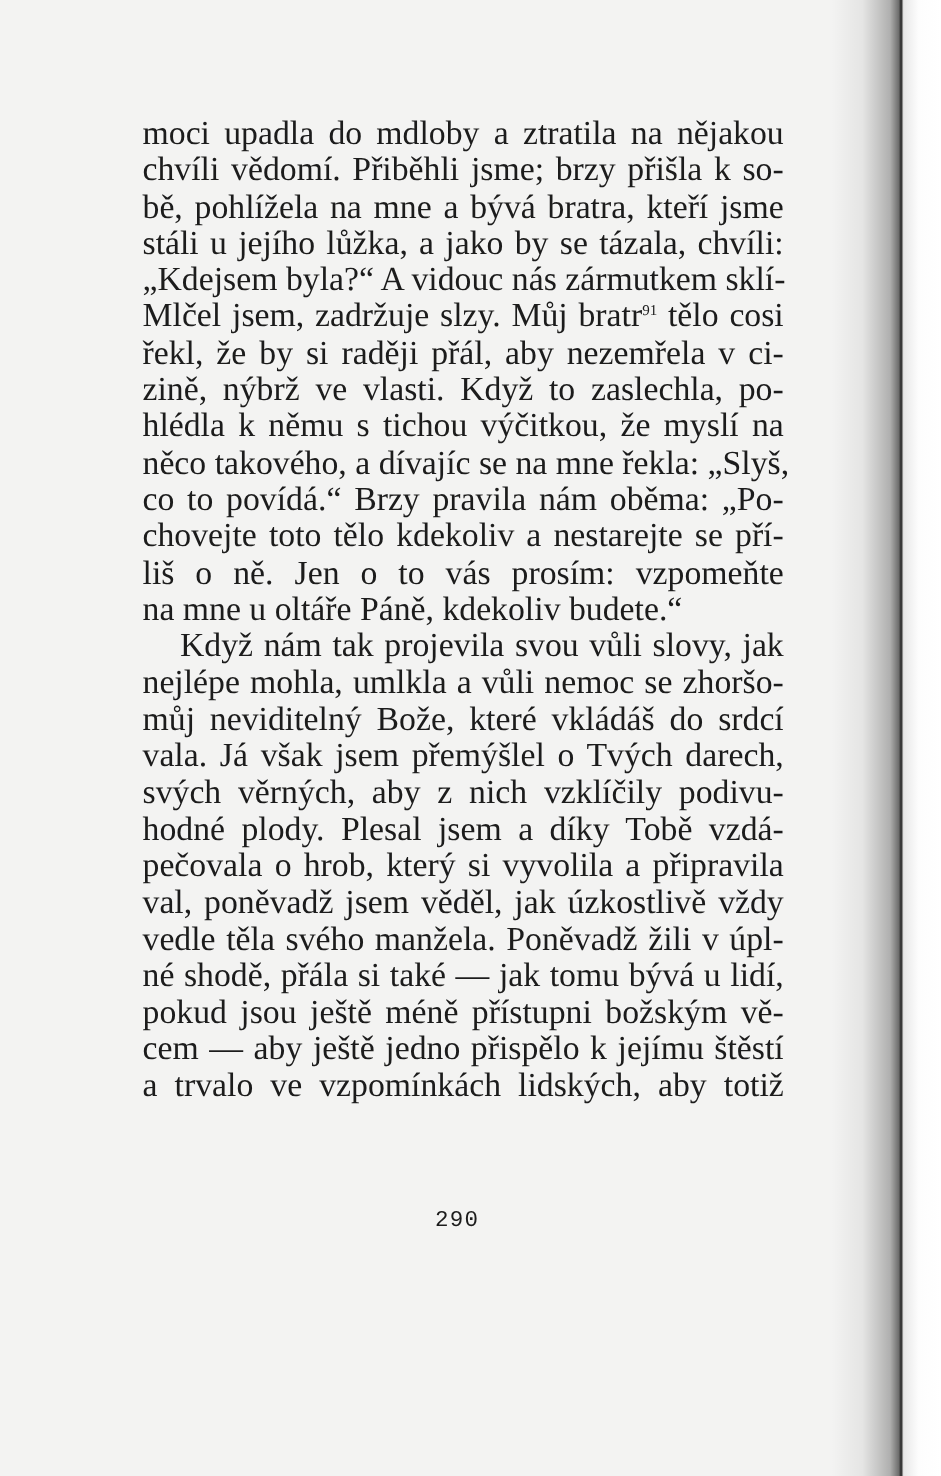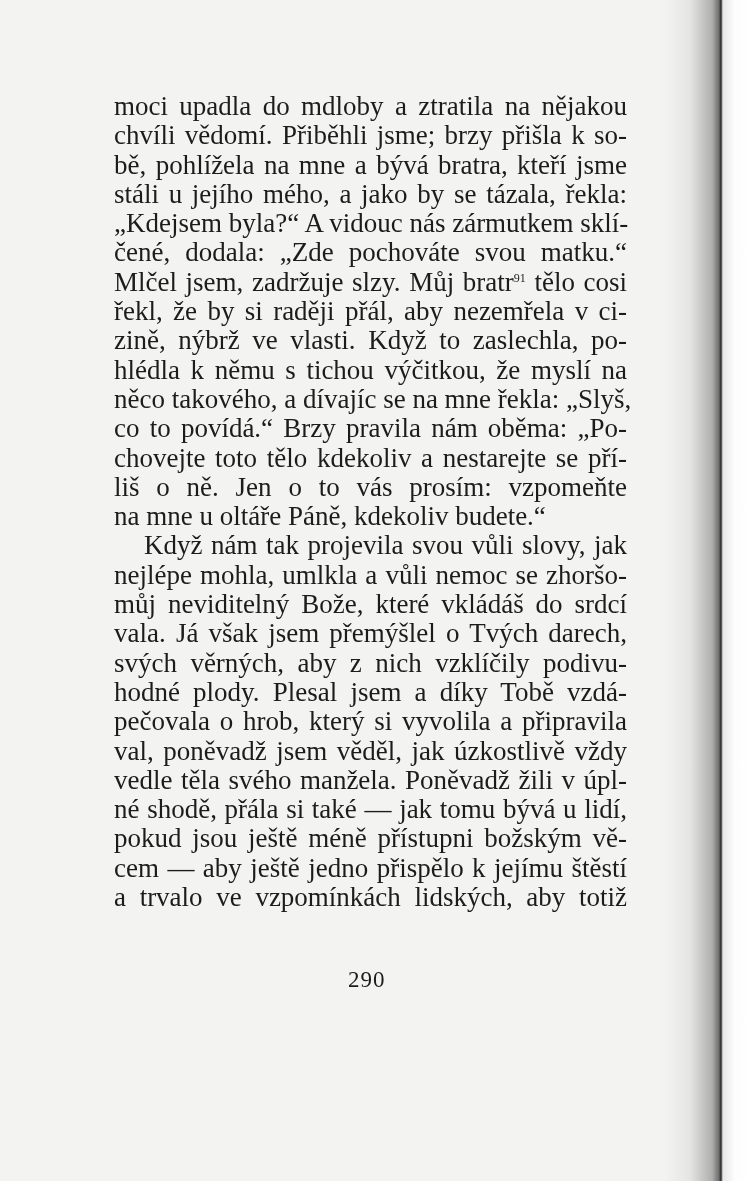--- a/index.html
+++ b/index.html
@@ -26,37 +26,36 @@
       text-align: justify;
     }
     .text-block .line {
       display: block; white-space: nowrap; text-align-last: justify;
       text-align: justify; overflow: visible; height: 29.3px;
     }
     .text-block .line.last { text-align-last: left; }
     .text-block .line.indent { padding-left: 30px; }
     .page-number {
       position: absolute; left: 348px; top: 967px;
-      font-family: Liberation Serif, serif;
-      font-size: 23px; color: #1c1c1c; letter-spacing: 1px;
+      font-family: Liberation Mono, monospace;
+      font-size: 18px; color: #1c1c1c; letter-spacing: 1px;
     }
     sup { font-size: 12px; line-height: 0; vertical-align: 9px; }
   </style>
 </head>
 <body>
 
 <div class="page">
   <div class="text-block">
     <div>
       <span class="line">moci upadla do mdloby a ztratila na nějakou</span>
       <span class="line">chvíli vědomí. Přiběhli jsme; brzy přišla k so-</span>
       <span class="line">bě, pohlížela na mne a bývá bratra, kteří jsme</span>
-      <span class="line">stáli u jejího mého, a jako by se tázala, řekla:</span>
+      <span class="line">stáli u jejího lůžka, a jako by se tázala, chvíli:</span>
       <span class="line">„Kdejsem byla?“ A vidouc nás zármutkem sklí-</span>
-      <span class="line">čené, dodala: „Zde pochováte svou matku.“</span>
       <span class="line"><span>Mlčel jsem, zadržuje slzy. Můj bratr</span><sup>91</sup><span> tělo cosi</span></span>
       <span class="line">řekl, že by si raději přál, aby nezemřela v ci-</span>
       <span class="line">zině, nýbrž ve vlasti. Když to zaslechla, po-</span>
       <span class="line">hlédla k němu s tichou výčitkou, že myslí na</span>
       <span class="line">něco takového, a dívajíc se na mne řekla: „Slyš,</span>
       <span class="line">co to povídá.“ Brzy pravila nám oběma: „Po-</span>
       <span class="line">chovejte toto tělo kdekoliv a nestarejte se pří-</span>
       <span class="line">liš o ně. Jen o to vás prosím: vzpomeňte</span>
       <span class="line last">na mne u oltáře Páně, kdekoliv budete.“</span>
     </div>

